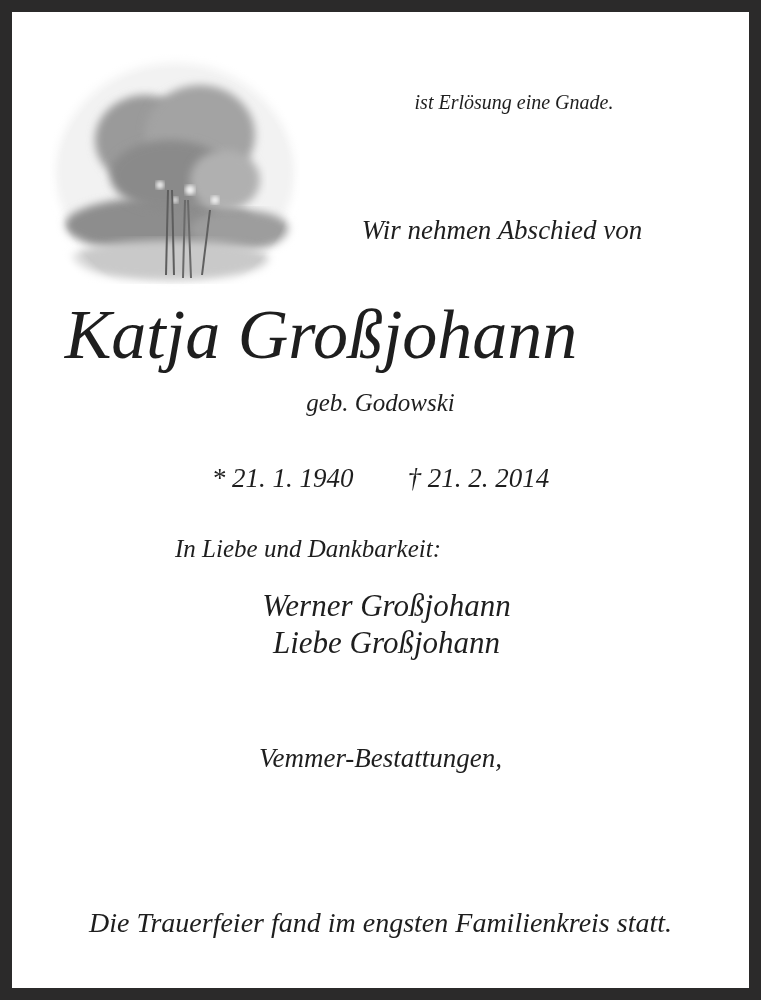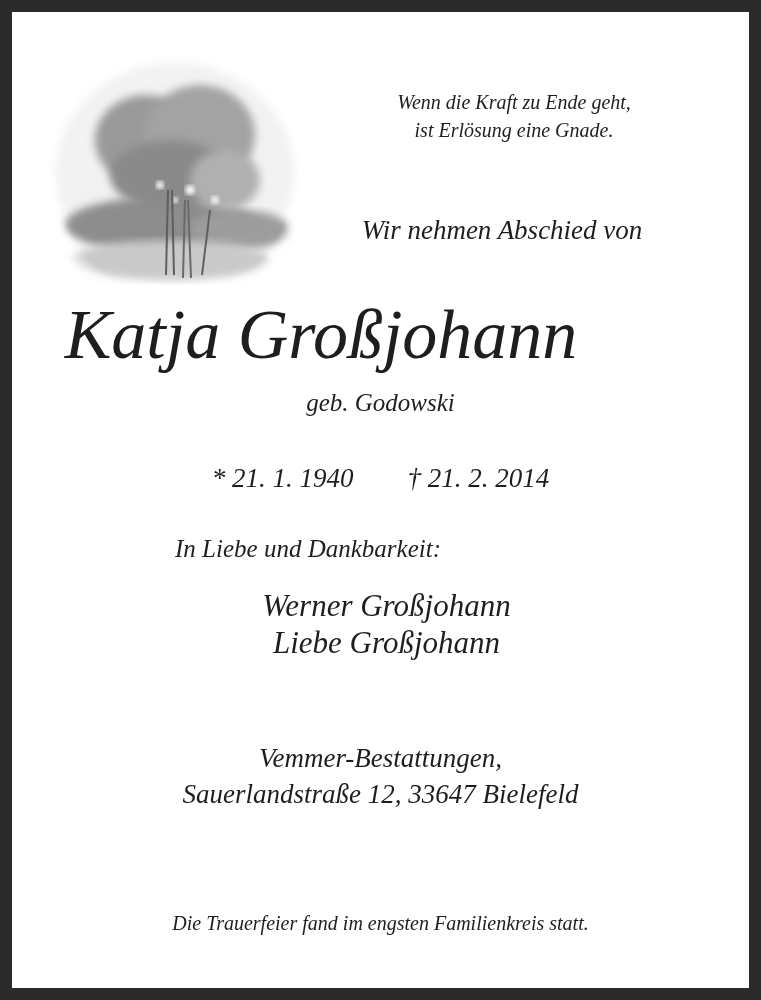--- a/index.html
+++ b/index.html
@@ -31,21 +31,21 @@
     .motto { left: 318px; width: 368px; top: 76px; font-size: 20px; line-height: 28px; }
     .intro { left: 300px; width: 380px; top: 201px; font-size: 27px; line-height: 34px; }
     .name  { left: 0; width: 618px; top: 280px; font-size: 70px; line-height: 86px; }
     .maiden { left: 0; width: 737px; top: 375px; font-size: 25px; line-height: 32px; }
     .dates { left: 0; width: 737px; top: 421px; font-size: 27px; line-height: 34px; }
     .dates span { display: inline-block; margin-top: 28px; }
     .dates .gap { width: 54px; }
     .thanks { left: 0; width: 592px; top: 520px; font-size: 25px; line-height: 34px; }
     .mourners { left: 0; width: 737px; top: 575px; font-size: 31px; line-height: 37px; padding-left: 6px; }
     .address { left: 0; width: 737px; top: 728px; font-size: 27px; line-height: 36px; }
-    .footer { left: 0; width: 737px; top: 898px; font-size: 20px; line-height: 26px; }
+    .footer { left: 0; width: 737px; top: 898px; font-size: 28px; line-height: 26px; }
   </style>
 </head>
 <body>
 
 <div class="card">
 
   <svg class="tree" viewBox="0 0 250 240">
     <defs>
       <filter id="blur4">
           <feGaussianBlur stdDeviation="4"></feGaussianBlur>
@@ -71,21 +71,20 @@
     <circle cx="140" cy="140" r="5" fill="#f4f4f4" filter="url(#blur2)"></circle>
     <circle cx="165" cy="150" r="4" fill="#f4f4f4" filter="url(#blur2)"></circle>
     <circle cx="125" cy="150" r="3" fill="#f4f4f4" filter="url(#blur2)"></circle>
     <path d="M118 140 L116 225 M122 140 L124 225" stroke="#5e5e5e" stroke-width="2" fill="none"></path>
     <path d="M135 150 L133 228 M138 150 L141 228" stroke="#6a6a6a" stroke-width="2" fill="none"></path>
     <path d="M160 160 L152 225" stroke="#606060" stroke-width="2" fill="none"></path>
     <rect x="0" y="0" width="250" height="240" fill="url(#fade)"></rect>
   </svg>
 
   <div class="abs serif motto">
-    <div>Wenn die Kraft zu Ende geht,</div>
     <div>ist Erlösung eine Gnade.</div>
   </div>
 
   <div class="abs serif intro">Wir nehmen Abschied von</div>
 
   <div class="abs serif name">Katja Großjohann</div>
 
   <div class="abs serif maiden">geb. Godowski</div>
 
   <div class="abs serif dates">
@@ -94,17 +93,16 @@
 
   <div class="abs serif thanks">In Liebe und Dankbarkeit:</div>
 
   <div class="abs serif mourners">
     <div>Werner Großjohann</div>
     <div>Liebe Großjohann</div>
   </div>
 
   <div class="abs serif address">
     <div>Vemmer-Bestattungen,</div>
-    <div>Sauerlandstraße 12, 33647 Bielefeld</div>
   </div>
 
   <div class="abs serif footer">Die Trauerfeier fand im engsten Familienkreis statt.</div>
 </div>
 
 </body></html>

